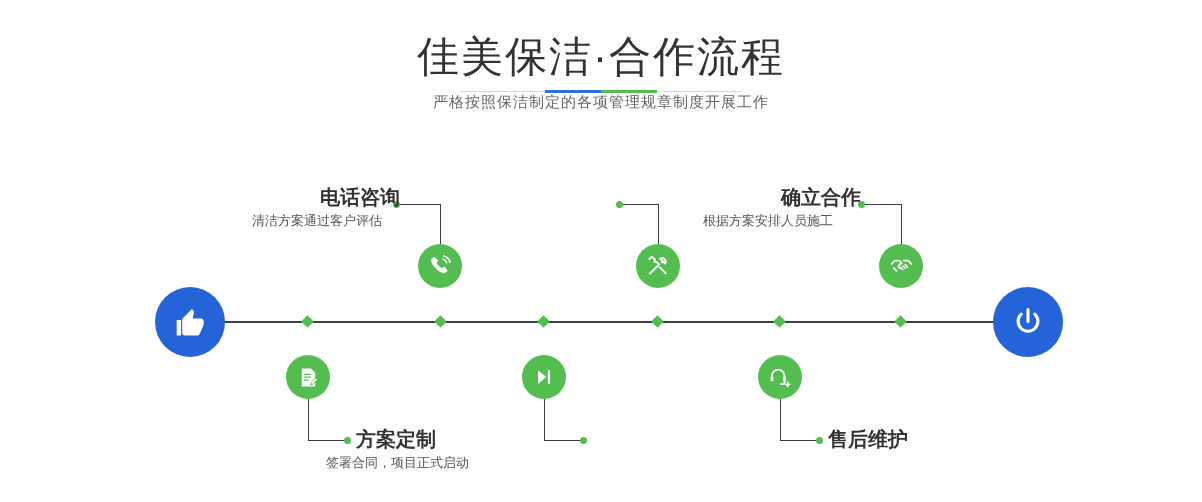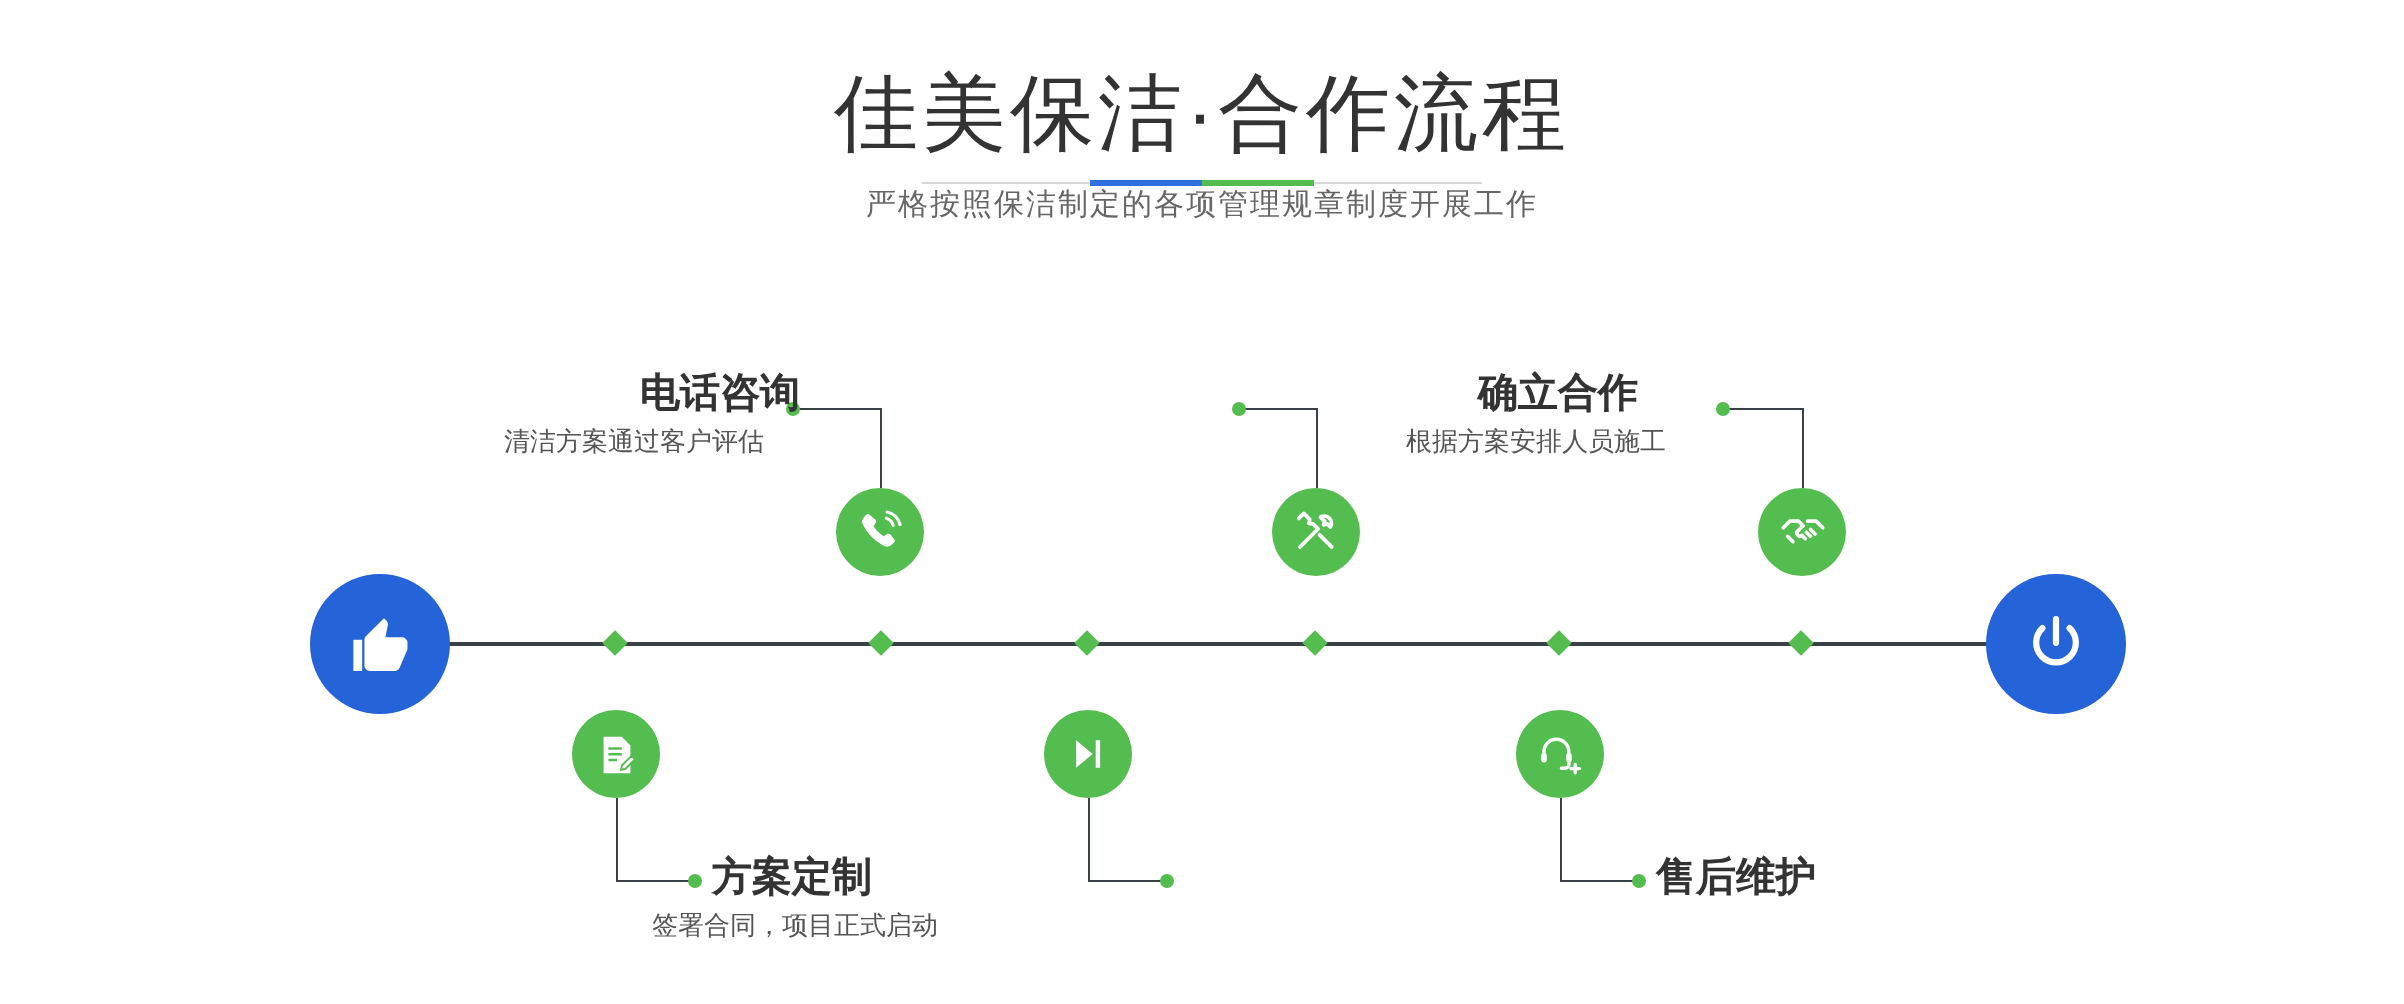--- a/index.html
+++ b/index.html
@@ -283,21 +283,21 @@
           <path d="M11.5 13.2l1.6 1.6M13.6 11.6l2 2M15.6 10.3l2.2 2.2"></path>
           <path d="M4.6 13.6l2.6 2.6"></path>
         </svg>
       </span>
     </div>
     <div class="vline" style="left:901px; top:224px; height:20px;"></div>
     <div class="vline" style="left:901px; top:204px; height:20px;"></div>
     <div class="hline" style="left:862px; top:204px; width:39px;"></div>
     <div class="dot" style="left:858px; top:201px;"></div>
     <div class="lbl above" style="left:703px; top:186px; width:155px;">
-      <div class="lbl-title" style="margin-left:36px;">确立合作</div>
+      <div class="lbl-title" style="margin-left:78px;">确立合作</div>
       <div class="lbl-desc">根据方案安排人员施工</div>
     </div>
 
     <div class="node" style="left:758px; top:355px;">
       <span>
         <svg width="24" height="24" viewBox="0 0 24 24" fill="none" stroke="#ffffff" stroke-width="1.7" stroke-linecap="round" stroke-linejoin="round">
           <path d="M4 12v-1.2a6.2 6.2 0 0 1 12.4 0V12"></path>
           <rect x="2.6" y="11.6" width="2.8" height="4.6" rx="1.2" fill="#ffffff" stroke="none"></rect>
           <rect x="15.1" y="11.6" width="2.8" height="4.6" rx="1.2" fill="#ffffff" stroke="none"></rect>
           <path d="M16.5 16.4v.7a2 2 0 0 1-2 2h-1.8"></path>

